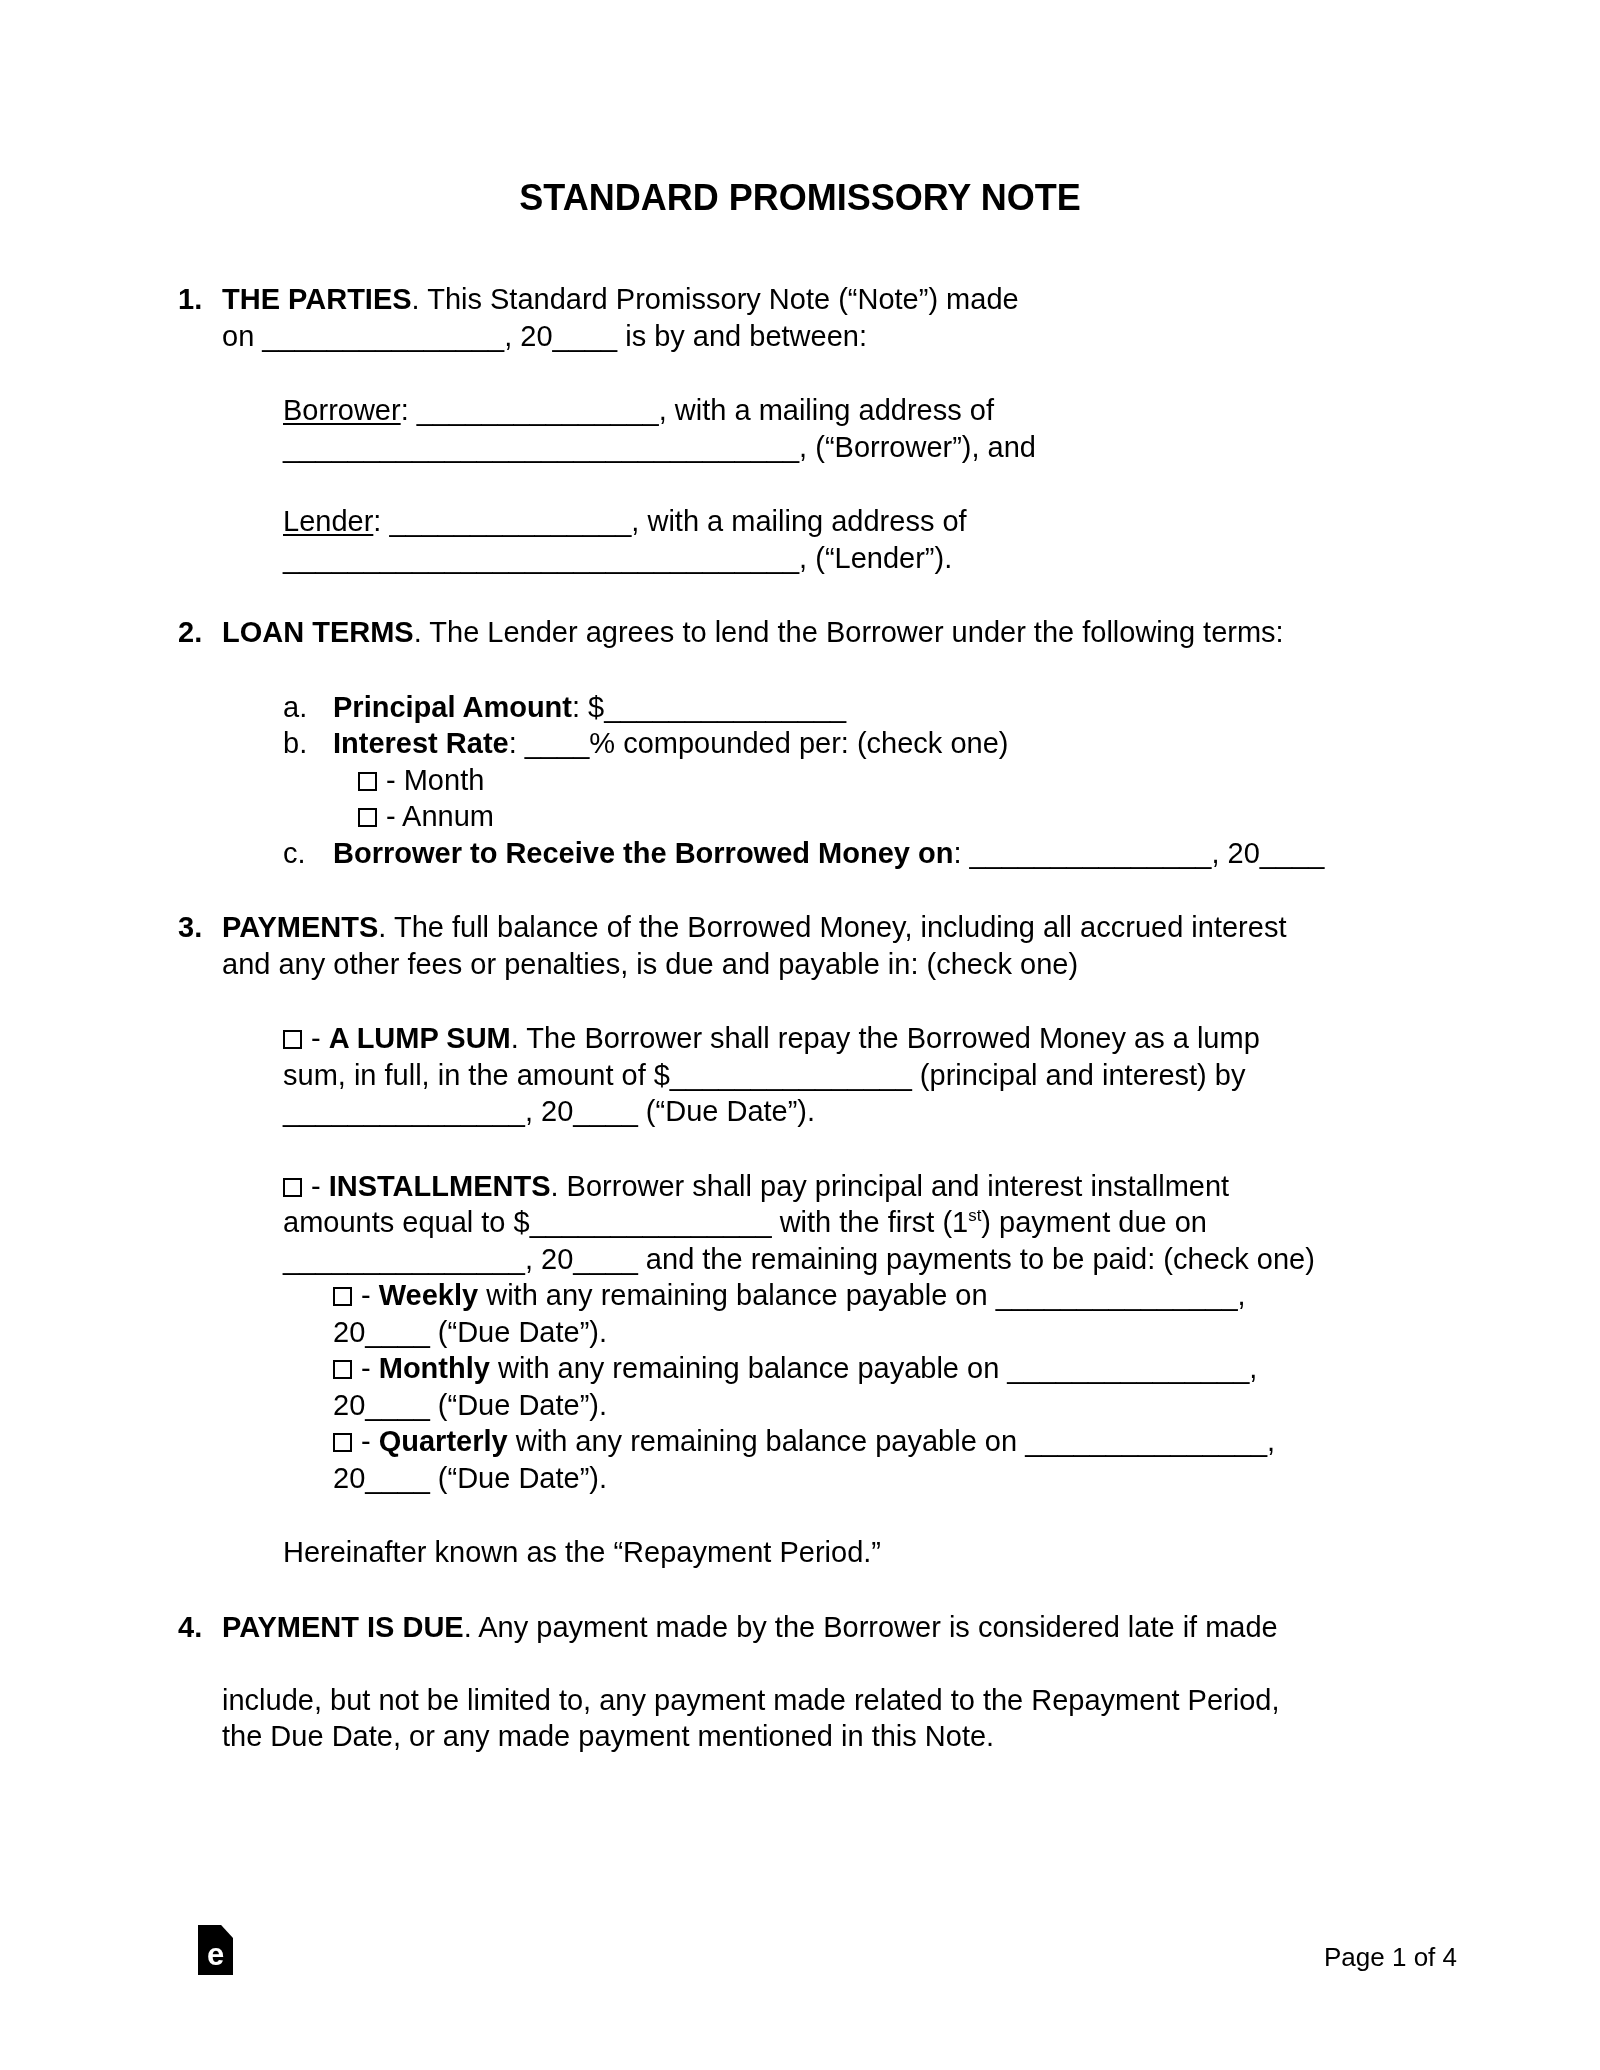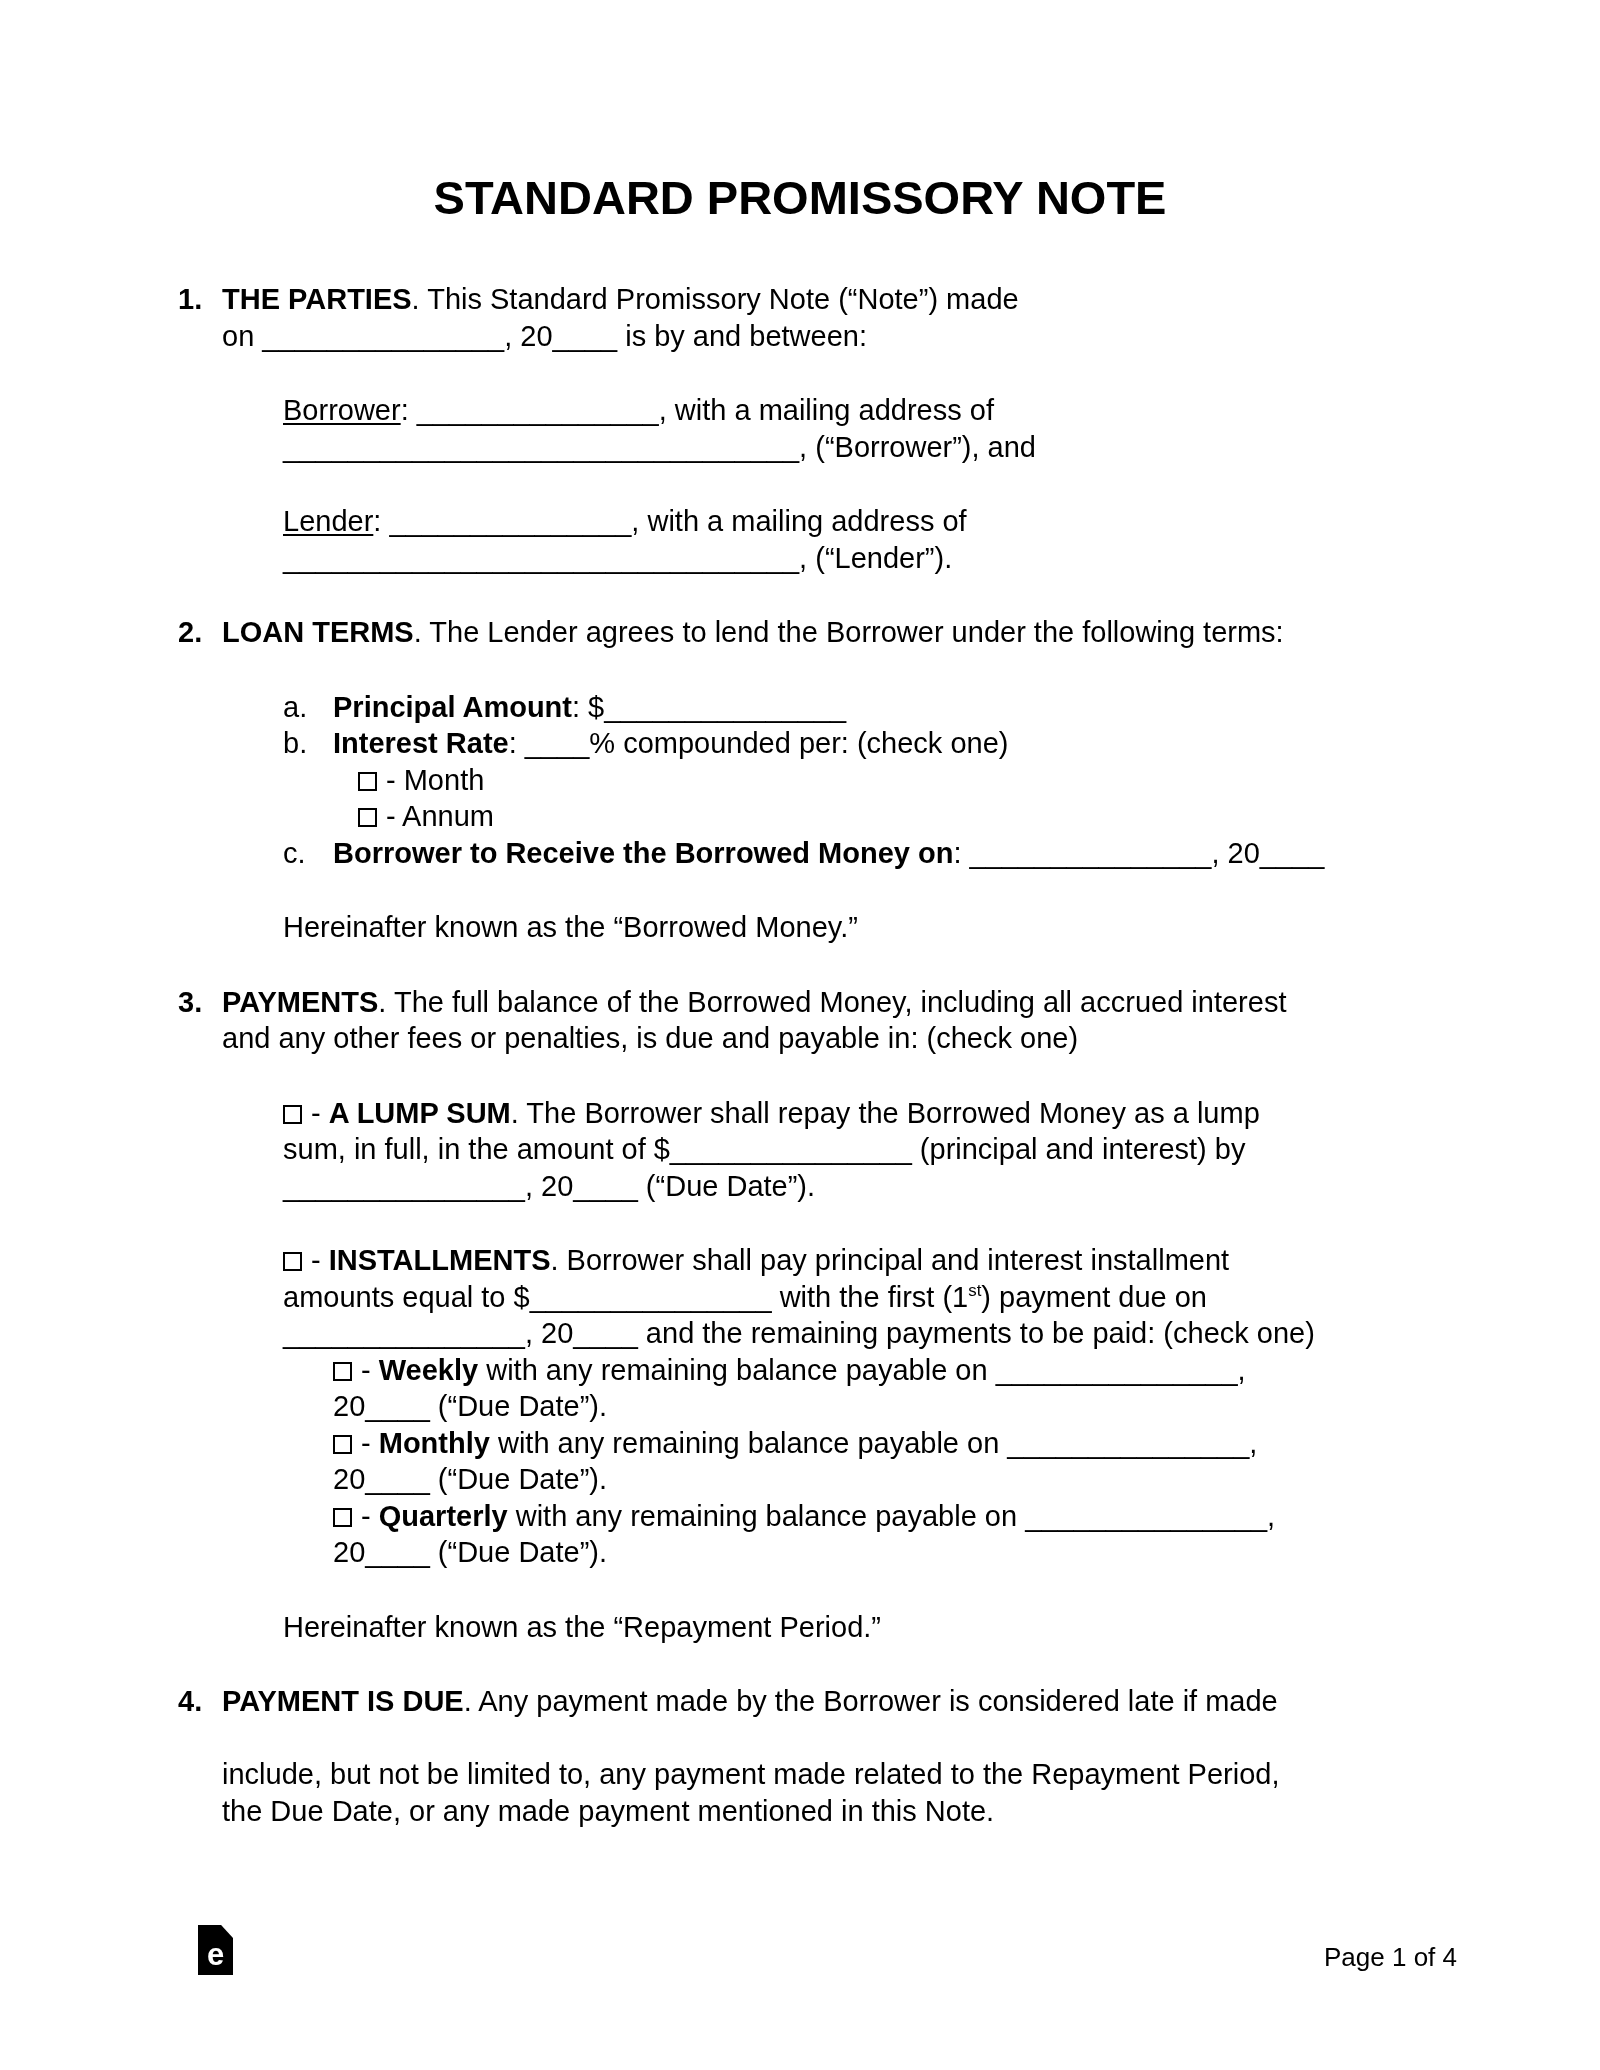--- a/index.html
+++ b/index.html
@@ -10,21 +10,21 @@
     background:#ffffff;
     color:#000000;
     font-family:"Liberation Sans", sans-serif;
     font-size:29px;
     line-height:36.5px;
     margin:0 auto;
     overflow:hidden;
   }
   .content { padding:171px 140px 0 178px; }
   .title {
-    font-size:47px; line-height:54px; font-weight:bold;
+    font-size:36px; line-height:54px; font-weight:bold;
     text-align:center;
     margin:0 -140px 56px -178px;
   }
   .para  { margin:0 0 38px 0; }
   .tight { margin:0; }
   .lvl0  { position:relative; padding-left:44px; }
   .lvl0 .num { position:absolute; left:0; top:0; font-weight:bold; }
   .lvl1  { margin-left:105px; }
   .lvl1letter { position:relative; margin-left:105px; padding-left:50px; }
   .lvl1letter .letter { position:absolute; left:0; top:0; }
@@ -94,23 +94,20 @@
       <span class="cb"></span><span>- Month</span>
     </div>
     <div class="tight cblvl2">
       <span class="cb"></span><span>- Annum</span>
     </div>
 
     <div class="para lvl1letter">
       <span class="letter">c.</span><span class="b">Borrower to Receive the Borrowed Money on</span><span>: _______________, 20____</span>
     </div>
 
-    <div class="para lvl1">
-      <span>Hereinafter known as the “Borrowed Money.”</span>
-    </div>
 
     <div class="para lvl0">
       <span class="num">3.</span><span class="b">PAYMENTS</span><span>. The full balance of the Borrowed Money, including all accrued interest</span>
       <br>
       <span>and any other fees or penalties, is due and payable in: (check one)</span>
     </div>
 
     <div class="para lvl1">
       <span class="cb"></span><span>- </span><span class="b">A LUMP SUM</span><span>. The Borrower shall repay the Borrowed Money as a lump</span>
       <br>

